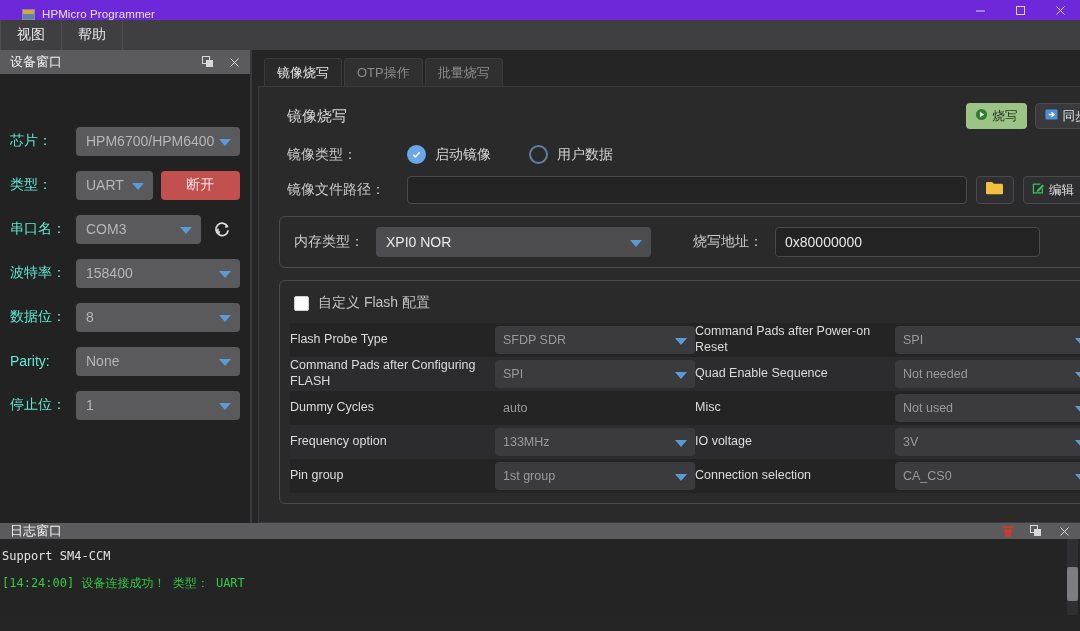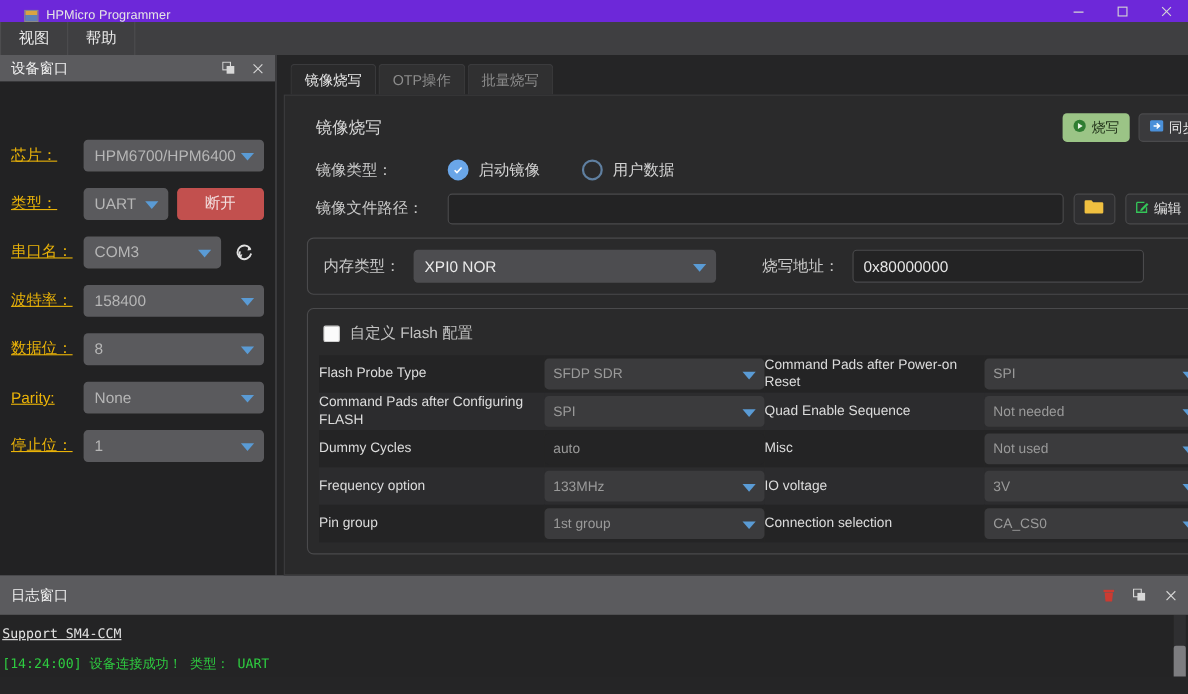--- a/index.html
+++ b/index.html
@@ -46,21 +46,21 @@
   .dock-title {
     height: 24px; background: #5b5b5e; display: flex; align-items: center;
     padding: 0 4px 0 10px; position: relative;
   }
   .dock-title-text { font-size: 13px; color: #f0f0f0; }
   .dock-title-btns { margin-left: auto; display: flex; align-items: center; gap: 2px; }
   .dock-btn { width: 24px; height: 22px; display: flex; align-items: center; justify-content: center; color: #d8d8d8; }
 
   .dock-body { flex: 1; padding: 10px 10px 0 10px; }
   .field-row { display: flex; align-items: center; height: 44px; }
-  .field-label { font-size: 14px; color: #eab308; width: 66px; flex: none; text-decoration: underline; }
+  .field-label { font-size: 14px; color: #5eead4; width: 66px; flex: none; }
   .field-label.en { font-family: "Liberation Sans", sans-serif; }
 
   .combo {
     background: #5a5a5d; border-radius: 4px; height: 29px; position: relative;
     display: flex; align-items: center; padding: 0 26px 0 10px;
     font-size: 14px; color: #b6b6b6; overflow: hidden; white-space: nowrap;
   }
   .combo .caret {
     position: absolute; right: 9px; top: 50%; width: 0; height: 0; margin-top: -2px;
     border-left: 6px solid transparent; border-right: 6px solid transparent;
@@ -168,31 +168,31 @@
   .mini.flat { background: #242425; }
   .mini .caret {
     position: absolute; right: 8px; top: 50%; width: 0; height: 0; margin-top: -2px;
     border-left: 6px solid transparent; border-right: 6px solid transparent;
     border-top: 7px solid #5a9bd5;
   }
 
   
   .logdock { height: 108px; background: #1e1e1f; display: flex; flex-direction: column; }
   .log-title {
-    height: 36px; background: #5b5b5e; display: flex; align-items: center;
+    height: 16px; background: #5b5b5e; display: flex; align-items: center;
     padding: 0 4px 0 10px;
   }
   .log-title-text { font-size: 13px; color: #f0f0f0; }
   .log-btns { margin-left: auto; display: flex; align-items: center; gap: 4px; }
   .log-body {
     flex: 1; background: #242425; position: relative; overflow: hidden;
     font-family: "DejaVu Sans Mono", monospace; font-size: 12px; padding: 4px 0 0 2px;
   }
   .log-line { line-height: 27px; white-space: pre; }
-  .log-line.white { color: #e3e3e3; text-decoration: underline; }
+  .log-line.white { color: #e3e3e3; }
   .log-line.green { color: #2ecc40; }
   .log-scroll {
     position: absolute; right: 2px; top: 28px; width: 11px; height: 34px;
     background: #7d7d80; border-radius: 2px;
   }
   .log-scroll-track {
     position: absolute; right: 2px; top: 0; width: 11px; bottom: 0; background: #2f2f31;
   }
   .statusbar { position: absolute; left: 0; bottom: 0; width: 1080px; height: 16px; background: #252526; }
 </style>

